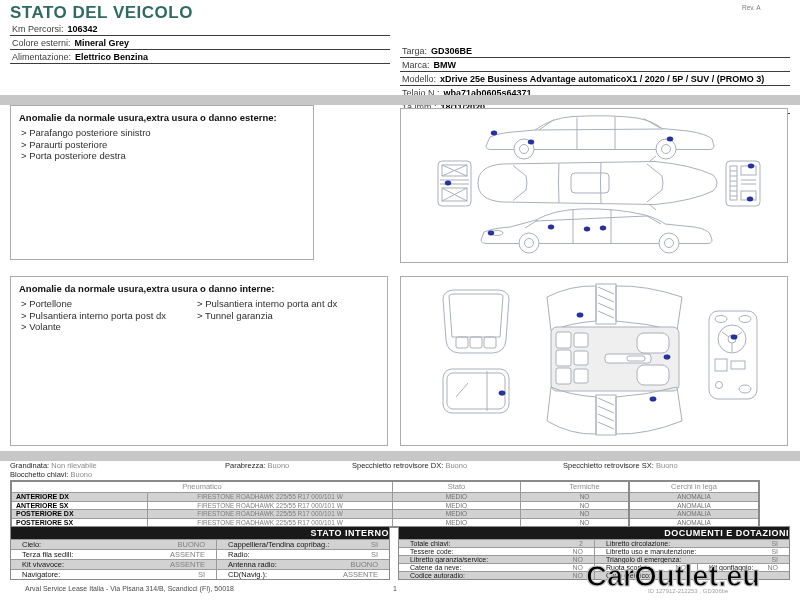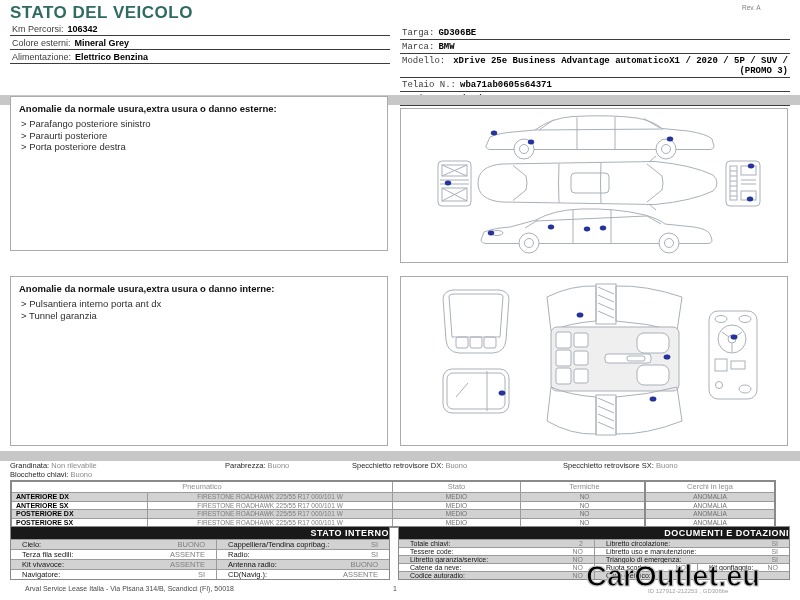--- a/index.html
+++ b/index.html
@@ -88,21 +88,21 @@
   <div class="info-row">
     <span class="lbl">Colore esterni:</span>
     <span class="val">Mineral Grey</span>
   </div>
   <div class="info-row">
     <span class="lbl">Alimentazione:</span>
     <span class="val">Elettrico Benzina</span>
   </div>
 </div>
 
-<div class="abs info-table" style="left:400px; top:26px; width:390px;font-family:Liberation Mono, monospace;">
+<div class="abs info-table" style="left:400px; top:44px; width:390px;">
   <div class="info-row">
     <span class="lbl">Targa:</span>
     <span class="val">GD306BE</span>
   </div>
   <div class="info-row">
     <span class="lbl">Marca:</span>
     <span class="val">BMW</span>
   </div>
   <div class="info-row">
     <span class="lbl">Modello:</span>
@@ -113,21 +113,21 @@
     <span class="val">wba71ab0605s64371</span>
   </div>
   <div class="info-row">
     <span class="lbl">1a imm.:</span>
     <span class="val">18/11/2020</span>
   </div>
 </div>
 
 <div class="abs graybar" style="top:95px;"></div>
 
-<div class="abs panel" style="left:10px; top:96px; width:378px; height:155px;">
+<div class="abs panel" style="left:10px; top:105px; width:304px; height:155px;">
   <div class="panel-title">Anomalie da normale usura,extra usura o danno esterne:</div>
   <div class="anom-cols">
     <div class="anom-col c2">
       <div class="anom-item">Parafango posteriore sinistro</div>
       <div class="anom-item">Paraurti posteriore</div>
       <div class="anom-item">Porta posteriore destra</div>
     </div>
   </div>
 </div>
 
@@ -203,20 +203,25 @@
       <ellipse class="dot" cx="150" cy="118" rx="3" ry="2.2"></ellipse>
       <ellipse class="dot" cx="186" cy="120" rx="3" ry="2.2"></ellipse>
       <ellipse class="dot" cx="202" cy="119" rx="3" ry="2.2"></ellipse>
     </g>
   </svg>
 </div>
 
 <div class="abs panel" style="left:10px; top:276px; width:378px; height:170px;">
   <div class="panel-title">Anomalie da normale usura,extra usura o danno interne:</div>
   <div class="anom-cols">
+    <div class="anom-col c1">
+      <div class="anom-item">Portellone</div>
+      <div class="anom-item">Pulsantiera interno porta post dx</div>
+      <div class="anom-item">Volante</div>
+    </div>
     <div class="anom-col c2">
       <div class="anom-item">Pulsantiera interno porta ant dx</div>
       <div class="anom-item">Tunnel garanzia</div>
     </div>
   </div>
 </div>
 
 <div class="abs panel" style="left:400px; top:276px; width:388px; height:170px;">
   <svg class="diag-svg" viewBox="0 0 386 166" width="386" height="166">
 
@@ -322,21 +327,21 @@
   <div class="tt-cell tt-spec sh">FIRESTONE ROADHAWK 225/55 R17 000/101 W</div>
   <div class="tt-cell sh">MEDIO</div>
   <div class="tt-cell sh">NO</div>
 
   <div class="tt-cell tt-pos first">POSTERIORE SX</div>
   <div class="tt-cell tt-spec">FIRESTONE ROADHAWK 225/55 R17 000/101 W</div>
   <div class="tt-cell">MEDIO</div>
   <div class="tt-cell">NO</div>
 </div>
 
-<div class="abs alloy-table" style="left:644px; top:480px;">
+<div class="abs alloy-table" style="left:628px; top:480px;">
   <div class="al-row al-head">Cerchi in lega</div>
   <div class="al-row sh">ANOMALIA</div>
   <div class="al-row">ANOMALIA</div>
   <div class="al-row sh">ANOMALIA</div>
   <div class="al-row">ANOMALIA</div>
 </div>
 
 <div class="abs bottom-table lt" style="left:10px; top:526px; width:380px;">
   <div class="bt-header">STATO INTERNO</div>
 

